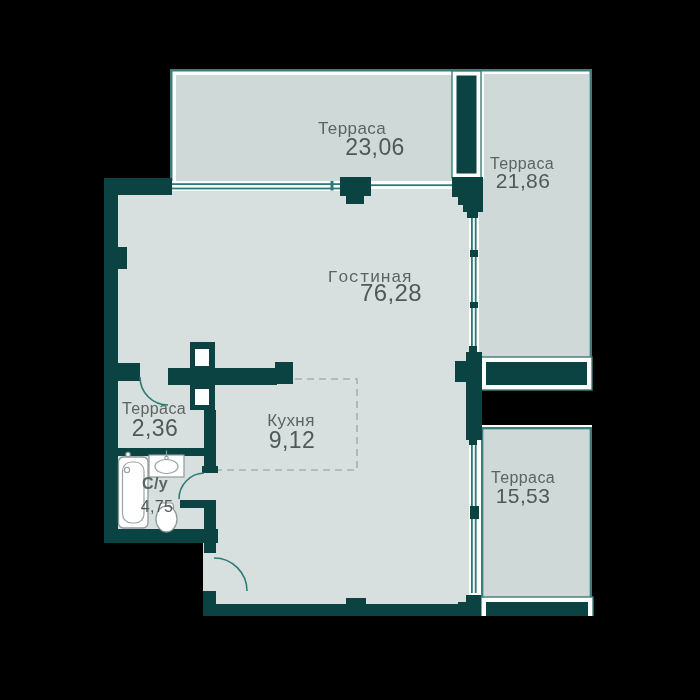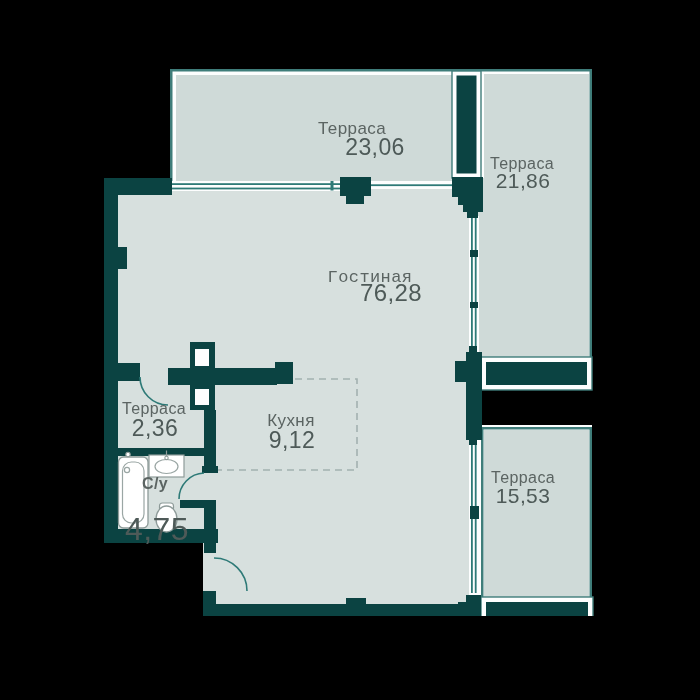--- a/index.html
+++ b/index.html
@@ -175,18 +175,18 @@
   <div class="lbl room-name" style="left:370px;top:277px;font-family:Liberation Mono, monospace;">Гостиная</div>
   <div class="lbl room-area" style="left:391px;top:293px;font-size:24px;">76,28</div>
 
   <div class="lbl room-name sm-name" style="left:154px;top:409px;">Терраса</div>
   <div class="lbl room-area" style="left:155px;top:428px;">2,36</div>
 
   <div class="lbl room-name" style="left:291px;top:420px;">Кухня</div>
   <div class="lbl room-area" style="left:292px;top:440px;">9,12</div>
 
   <div class="lbl room-name sm-name" style="left:155px;top:484px;font-weight:bold;">С/у</div>
-  <div class="lbl room-area" style="left:157px;top:529px;font-size:32px;">4,75</div>
+  <div class="lbl room-area" style="left:157px;top:507px;font-size:16px;">4,75</div>
 
   <div class="lbl room-name sm-name" style="left:523px;top:478px;">Терраса</div>
   <div class="lbl room-area sm-area" style="left:523px;top:495px;">15,53</div>
 
 </div>
 
 </body></html>

